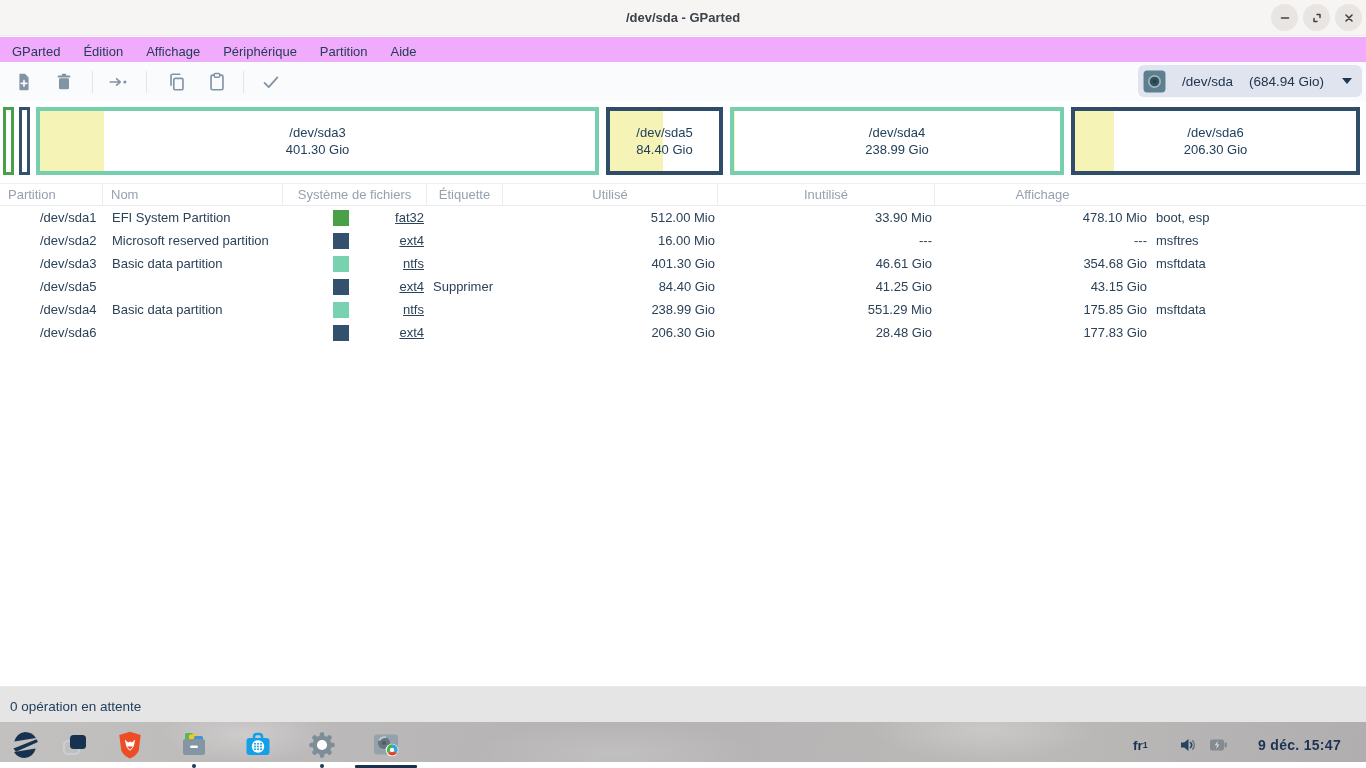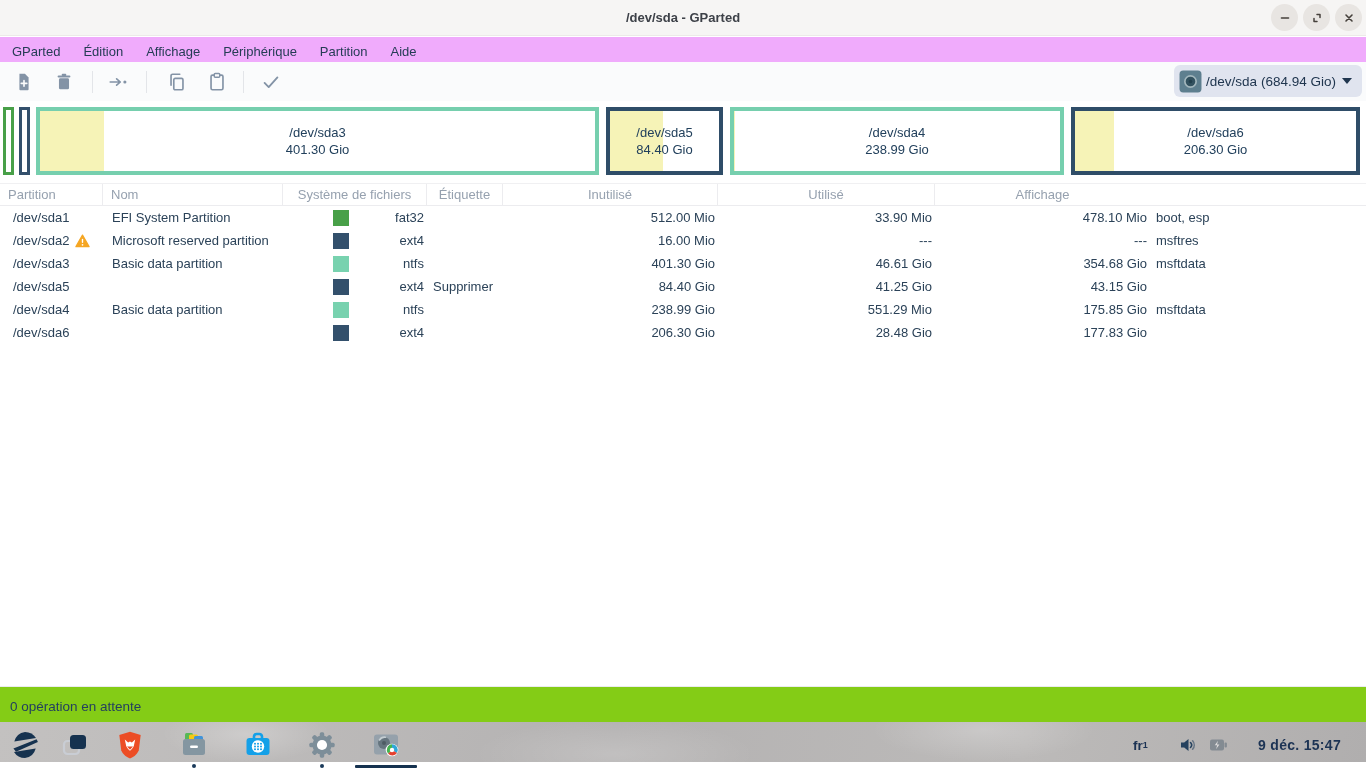--- a/index.html
+++ b/index.html
@@ -22,21 +22,21 @@
     background:#f0abfc; display:flex; align-items:flex-end; padding-left:4px; }
   .menu-item { font-size:13px; color:#253c55; padding:3px 8px; margin-right:7px; border-radius:4px; }
 
   .toolbar { position:absolute; left:0; top:62px; width:100%; height:39px; background:#fafbfc; }
   .tbtn { position:absolute; top:7px; width:26px; height:26px; display:flex;
     align-items:center; justify-content:center; border-radius:4px; }
   .tsep { position:absolute; top:9px; width:1px; height:22px; background:#e3e5e9; }
 
   .device-selector { position:absolute; right:4px; top:3px; height:32px;
     background:#e0e4ef; border-radius:6px; display:flex; align-items:center;
-    padding:0 10px 0 5px; gap:4px; }
+    padding:0 10px 0 5px; gap:16px; }
   .device-selector .txt { font-size:13.5px; color:#20364f; }
   .caret { width:0; height:0; border-left:5px solid transparent;
     border-right:5px solid transparent; border-top:6px solid #20364f; margin-left:2px; }
 
   
   .ptn-area { position:absolute; left:0; top:101px; width:100%; height:82px; background:#fff; }
   .seg { position:absolute; top:6px; height:68px; background:#fff; overflow:hidden; }
   .seg-border-ntfs { border:4px solid #76cfae; }
   .seg-border-ext4 { border:4px solid #2f4d68; }
   .seg-border-fat32 { border:3px solid #48a048; }
@@ -47,34 +47,34 @@
 
   
   .ptable { position:absolute; left:0; top:183px; width:1366px; }
   .trow { display:grid; grid-template-columns:103px 180px 144px 76px 215px 217px 215px 216px; }
   .thead { height:23px; border-top:1px solid #f0f0f2; border-bottom:1px solid #ececef; }
   .thead .cell { font-size:13px; color:#96a1af; line-height:21px;
     border-right:1px solid #ececef; overflow:hidden; white-space:nowrap; }
   .thead .cell:last-child { border-right:none; }
   .tbody .trow { height:23px; }
   .cell { font-size:13px; color:#2b4258; line-height:23px; white-space:nowrap; overflow:hidden; }
-  .c-partition { padding-left:13px; display:flex; align-items:center; gap:6px; }
+  .c-partition { padding-left:40px; display:flex; align-items:center; gap:6px; }
   .c-nom { padding-left:9px; }
   .c-fs { display:flex; align-items:center; }
   .fs-square { width:16px; height:16px; margin-left:50px; flex:0 0 auto; }
-  .fs-name { flex:1; text-align:right; padding-right:3px; }
+  .fs-name { flex:1; text-align:right; padding-right:3px;text-decoration:underline; }
   .c-label { padding-left:6px; }
   .num { text-align:right; padding-right:3px; }
   .c-flags { padding-left:6px; }
   .h-left { text-align:left; padding-left:8px; }
   .h-center { text-align:center; }
 
   
   .statusbar { position:absolute; left:0; top:686px; width:100%; height:40px;
-    background:#84cc16; border-top:1px solid #ebebee; }
+    background:#e5e5e5; border-top:1px solid #ebebee; }
   .statusbar .txt { position:absolute; left:10px; top:0; height:100%; display:flex;
     align-items:center; font-size:13.5px; color:#24405e; }
 
   
   .taskbar { position:absolute; left:0; top:722px; width:100%; height:40px;
     background:
       radial-gradient(120px 40px at 18% 30%, rgba(255,255,255,.25), rgba(255,255,255,0) 70%),
       radial-gradient(200px 50px at 45% 80%, rgba(255,255,255,.18), rgba(255,255,255,0) 70%),
       radial-gradient(160px 44px at 72% 20%, rgba(255,255,255,.22), rgba(255,255,255,0) 70%),
       linear-gradient(100deg,#c3c1c0,#b4b2b2 45%,#bcbab9 75%,#b0aeae);
@@ -214,22 +214,22 @@
       </div>
     </div>
   </div>
 
   <div class="ptable">
     <div class="trow thead">
       <div class="cell h-left">Partition</div>
       <div class="cell h-left">Nom</div>
       <div class="cell h-center">Système de fichiers</div>
       <div class="cell h-center">Étiquette</div>
+      <div class="cell h-center">Utilisé</div>
       <div class="cell h-center">Inutilisé</div>
-      <div class="cell h-center">Utilisé</div>
       <div class="cell h-center">Affichage</div>
     </div>
 
     <div class="tbody">
 
       <div class="trow">
         <div class="cell c-partition">
             <span>/dev/sda1</span>
           </div>
         <div class="cell c-nom">EFI System Partition</div>

